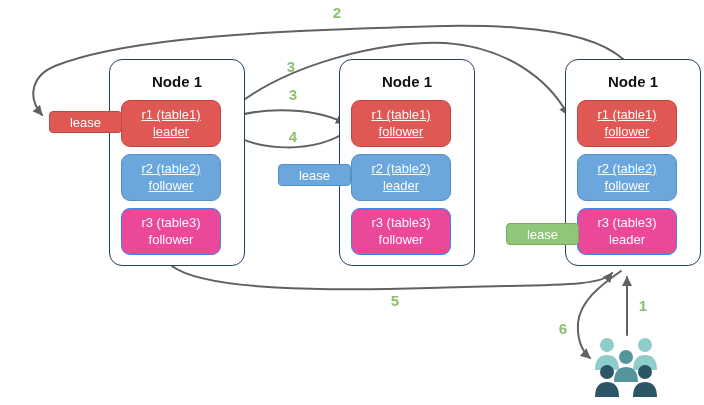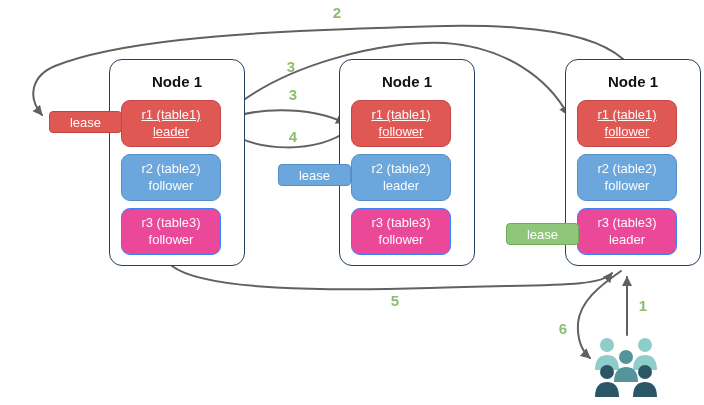--- a/index.html
+++ b/index.html
@@ -16,21 +16,21 @@
     position:absolute;top:13px;left:0;width:100%;text-align:center;
     font-size:15px;font-weight:700;color:#111111;
   }
   .replica{
     position:absolute;left:11px;width:100px;height:47px;box-sizing:border-box;
     border-radius:9px;color:rgba(255,255,255,0.97);font-size:13px;line-height:1.25;
     display:flex;flex-direction:column;align-items:center;justify-content:center;
     text-align:center;
   }
   .replica.r-red  {background:#e05854;border:1px solid #c24744;}
-  .replica.r-blue {background:#6ba6dc;border:1px solid #548fc7;}
+  .replica.r-blue {background:#6ba6dc;border:1px solid #548fc7;text-decoration:underline;}
   .replica.r-green{background:#ec4899;border:1px solid #3b82f6;}
   .pos-1{top:40px;text-decoration:underline;} .pos-2{top:94px;} .pos-3{top:148px;}
   .lease{
     position:absolute;width:73px;height:22px;box-sizing:border-box;border-radius:4px;
     color:#ffffff;font-size:13px;display:flex;align-items:center;justify-content:center;
   }
   .lease-red  {left:49px; top:111px;background:#e05854;border:1px solid #c24744;}
   .lease-blue {left:278px;top:164px;background:#6ba6dc;border:1px solid #548fc7;}
   .lease-green{left:506px;top:223px;background:#90c679;border:1px solid #72ac59;}
   .step-num{

